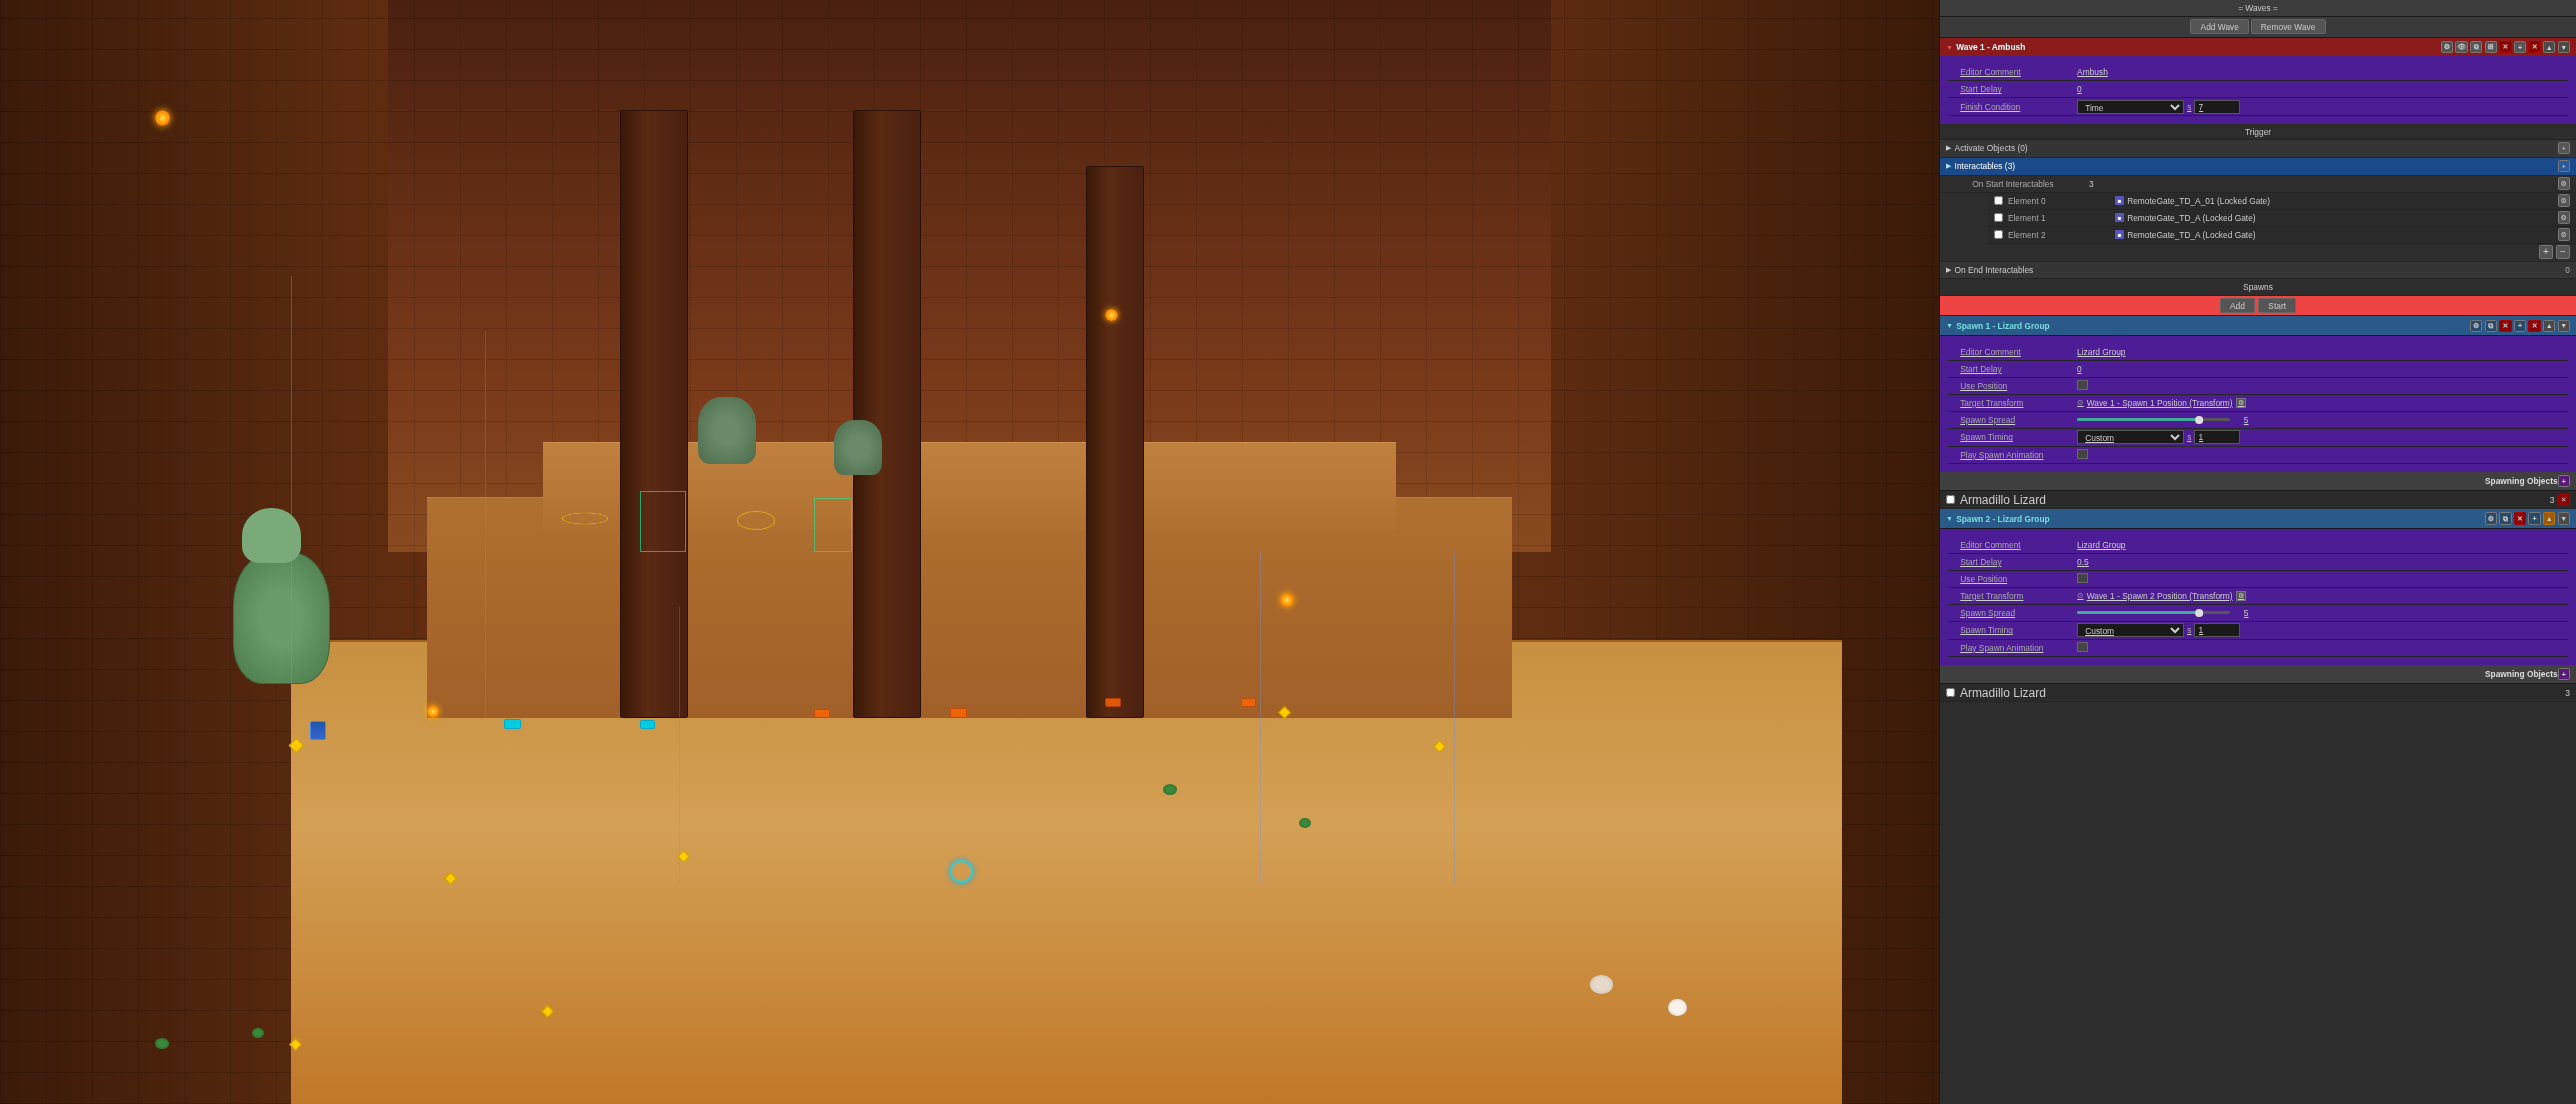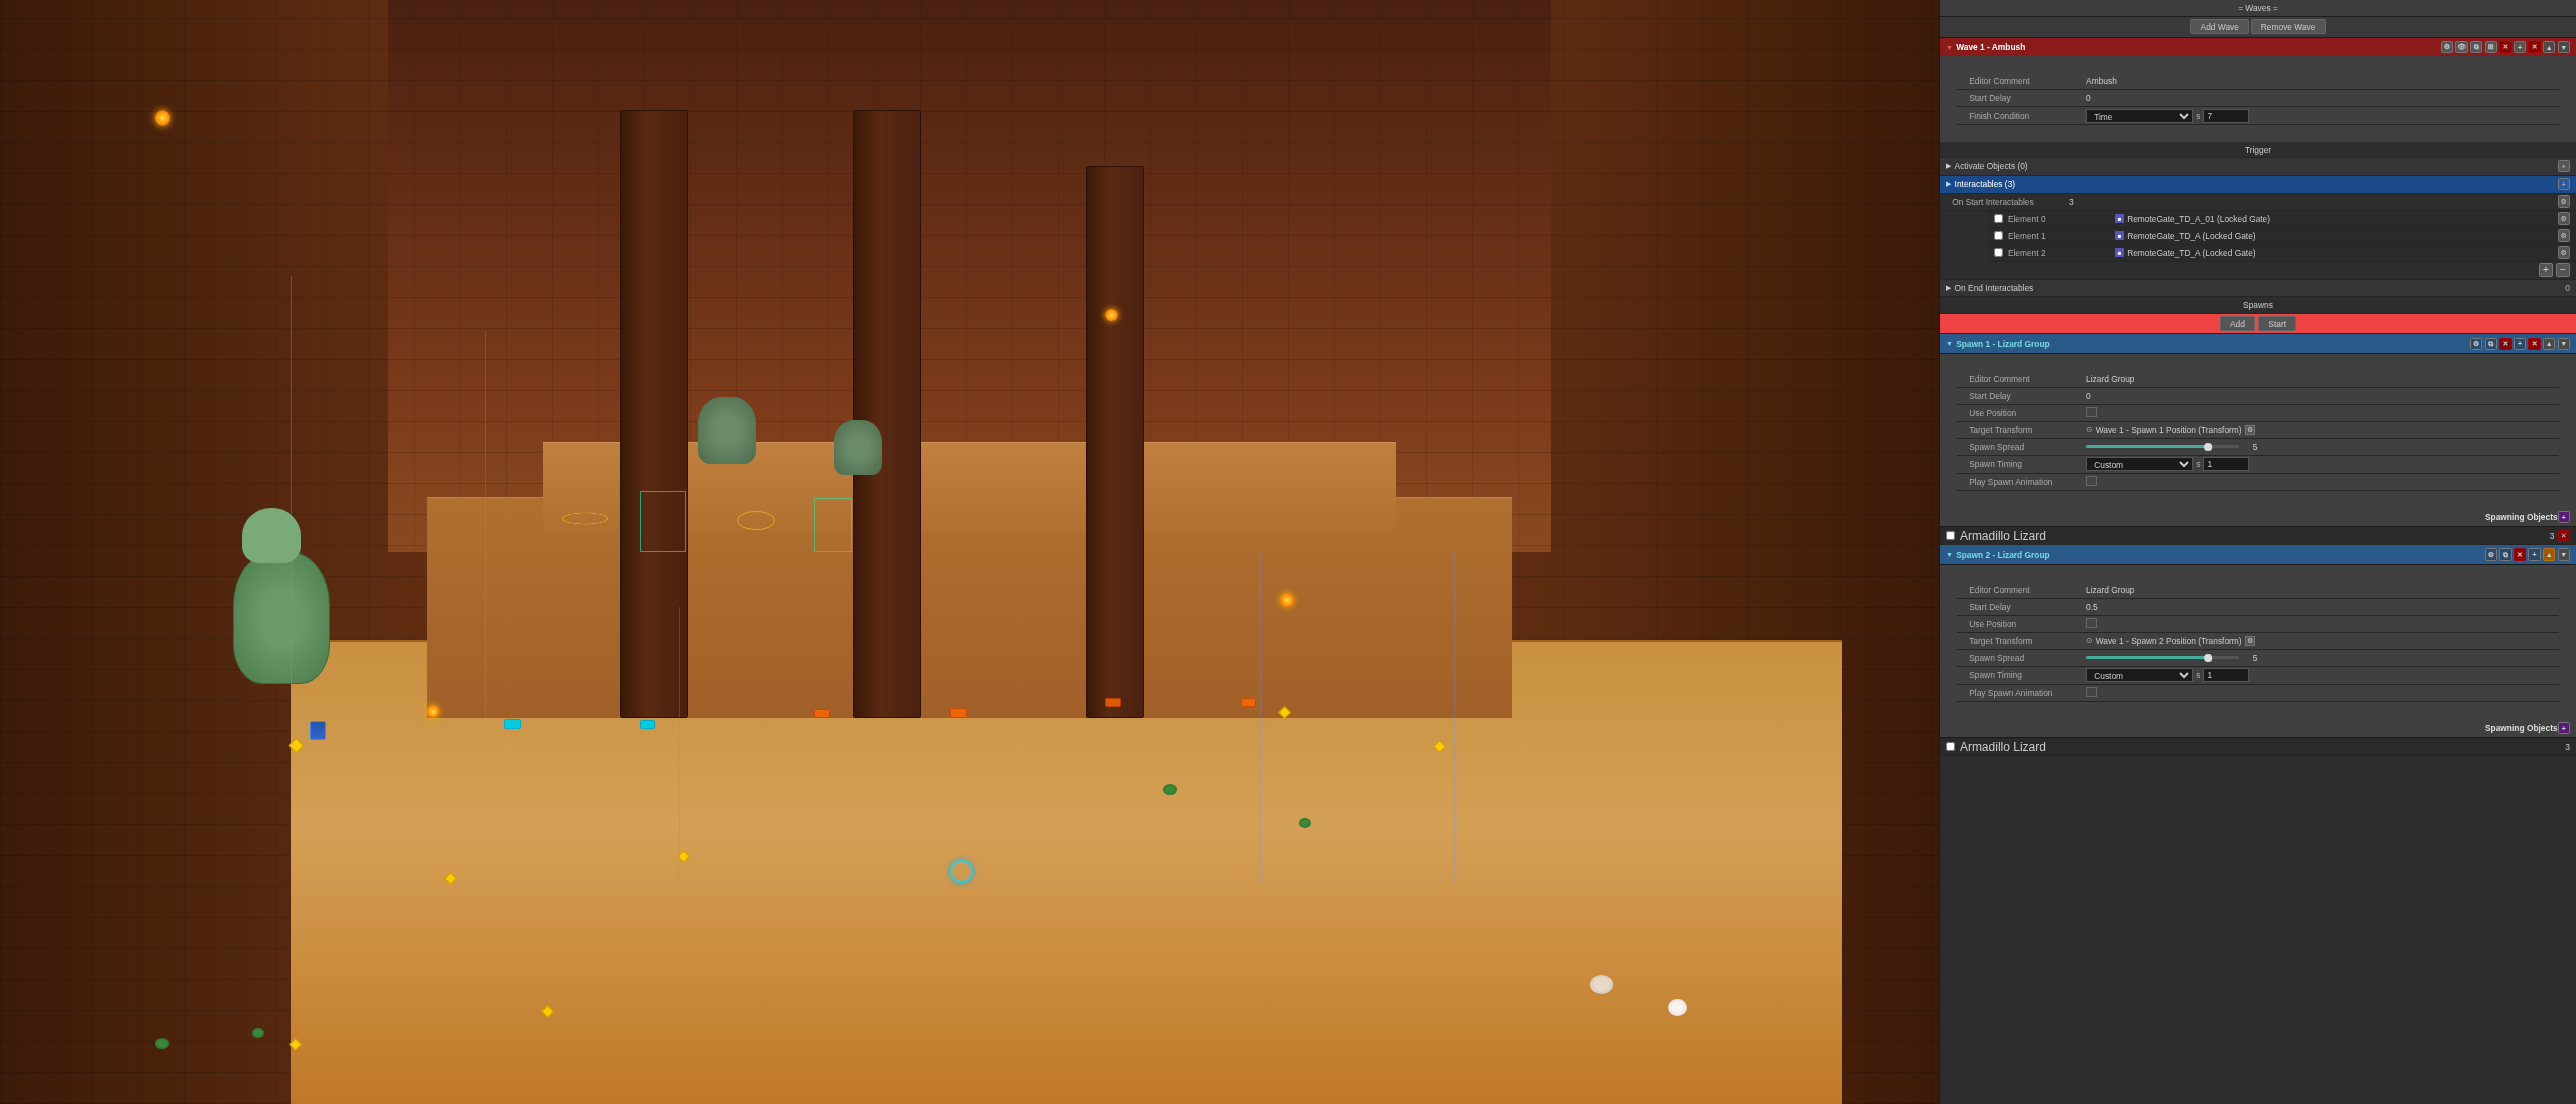--- a/index.html
+++ b/index.html
@@ -100,22 +100,23 @@
       justify-content: center;
       cursor: pointer;
       border-radius: 1.5px;
     }
     .icon-btn.red { background: #8b0000; border-color: #a00; }
     .icon-btn.orange { background: #a05a00; border-color: #c07000; }
     .icon-btn.up-arrow { background: #4a4a4a; }
 
     
     .prop-section {
-      background: #404040;
-      padding: 17px;
+      background: #4c1d95;
+      padding: 8px;
+      text-decoration: underline;
     }
     .prop-row {
       display: flex;
       align-items: center;
       padding: 1.5px 6.1px;
       border-bottom: 0.8px solid #252525;
       min-height: 17px;
     }
     .prop-label {
       color: #aaa;
@@ -199,20 +200,21 @@
       padding: 1.5px 6.1px;
       border-bottom: 0.8px solid #252525;
       background: #2d2d2d;
       min-height: 17px;
     }
     .array-label {
       color: #aaa;
       width: 123px;
       font-size: 8.4px;
       padding-left: 6.1px;
+      margin-left: 20px;
     }
     .array-value {
       color: #ccc;
       flex: 1;
       font-size: 8.4px;
     }
     .array-actions {
       display: flex;
       gap: 3.1px;
       align-items: center;

